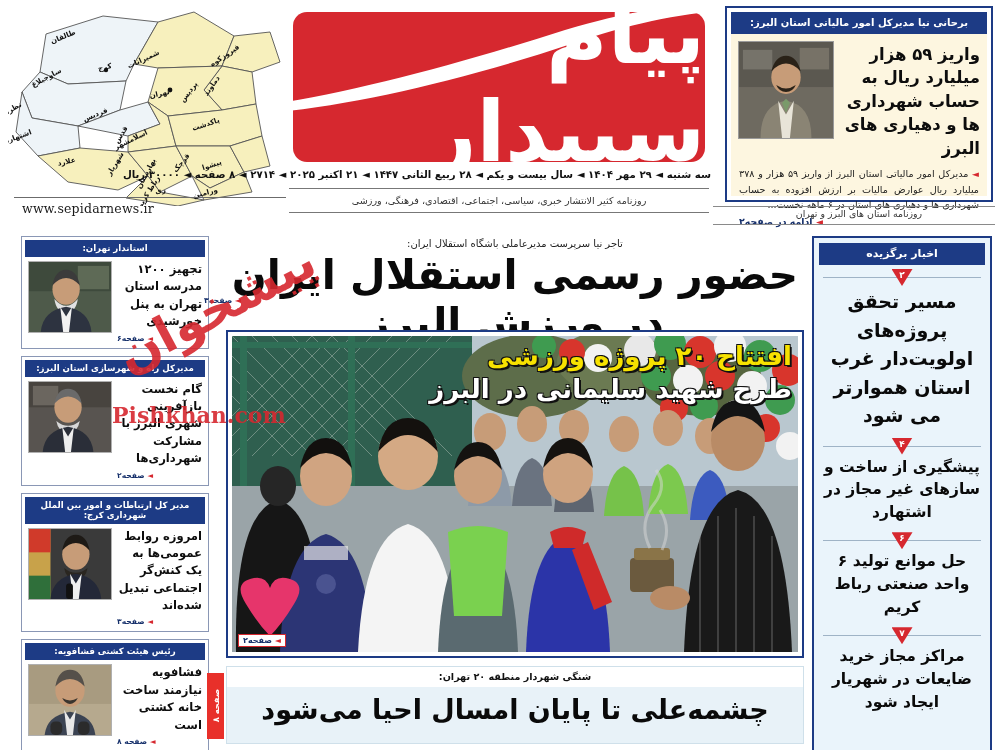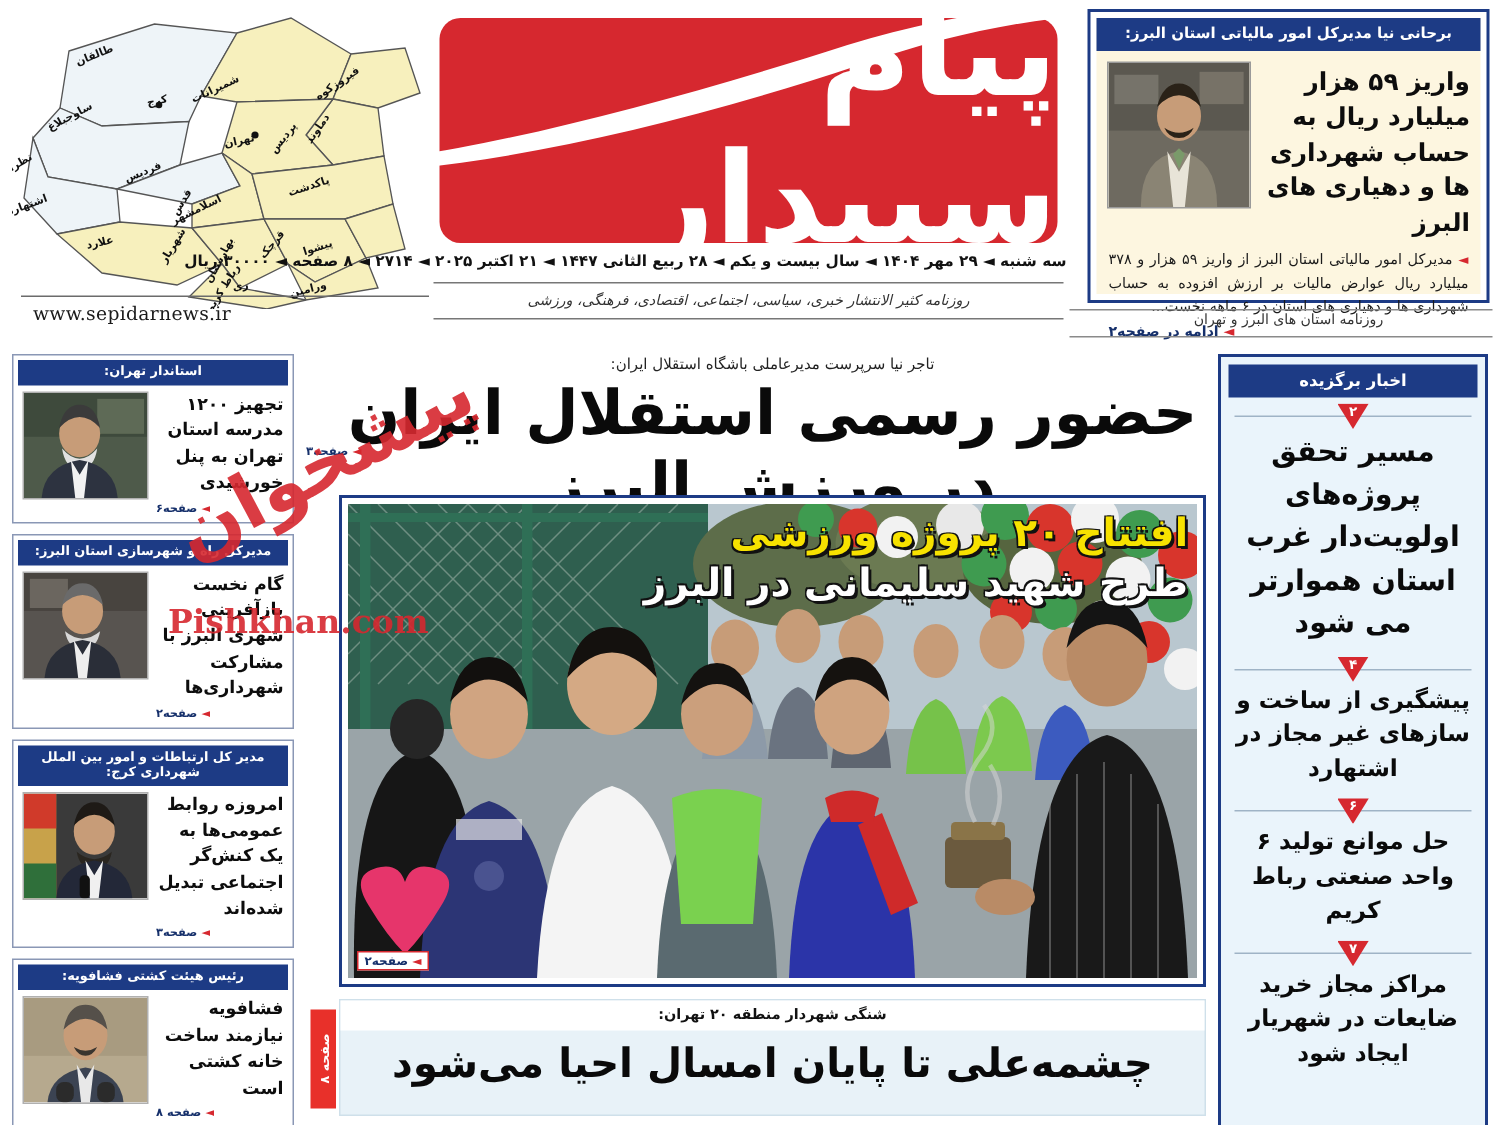--- a/index.html
+++ b/index.html
@@ -70,21 +70,21 @@
     text-align: center;
     font-size: 10.2px; font-weight: bold; color: #111;
     white-space: nowrap;
   }
   .date-rule {
     position: absolute; left: 2px; right: 2px; top: 182px;
     height: 1px; background: #777;
   }
   .tagline {
     position: absolute; left: 0; right: 0; top: 189px;
-    text-align: center; font-size: 9.6px; color: #333; font-style: italic;
+    text-align: center; font-size: 9.6px; color: #333;
   }
   .date-rule2 {
     position: absolute; left: 2px; right: 2px; top: 206px;
     height: 1px; background: #777;
   }
 
   
   .topcard {
     position: absolute; left: 725px; top: 6px;
     width: 268px; height: 196px;
@@ -127,21 +127,21 @@
     position: absolute; left: 713px; top: 206px; width: 282px;
     height: 1px; background: #8a8a8a;
   }
   .subhead-rule2 {
     position: absolute; left: 713px; top: 224px; width: 282px;
     height: 1px; background: #8a8a8a;
   }
 
   
   .left-col {
-    position: absolute; left: 8px; top: 236px;
+    position: absolute; left: 21px; top: 236px;
     width: 188px; height: 508px;
   }
   .side-card {
     border: 1px solid #8a97b5; background: #ffffff;
     margin-bottom: 7px; padding: 3px;
   }
   .side-kicker {
     background: #1d3b85; color: #ffffff;
     font-size: 8.6px; font-weight: bold; text-align: center;
     padding: 3px 3px 4px;

